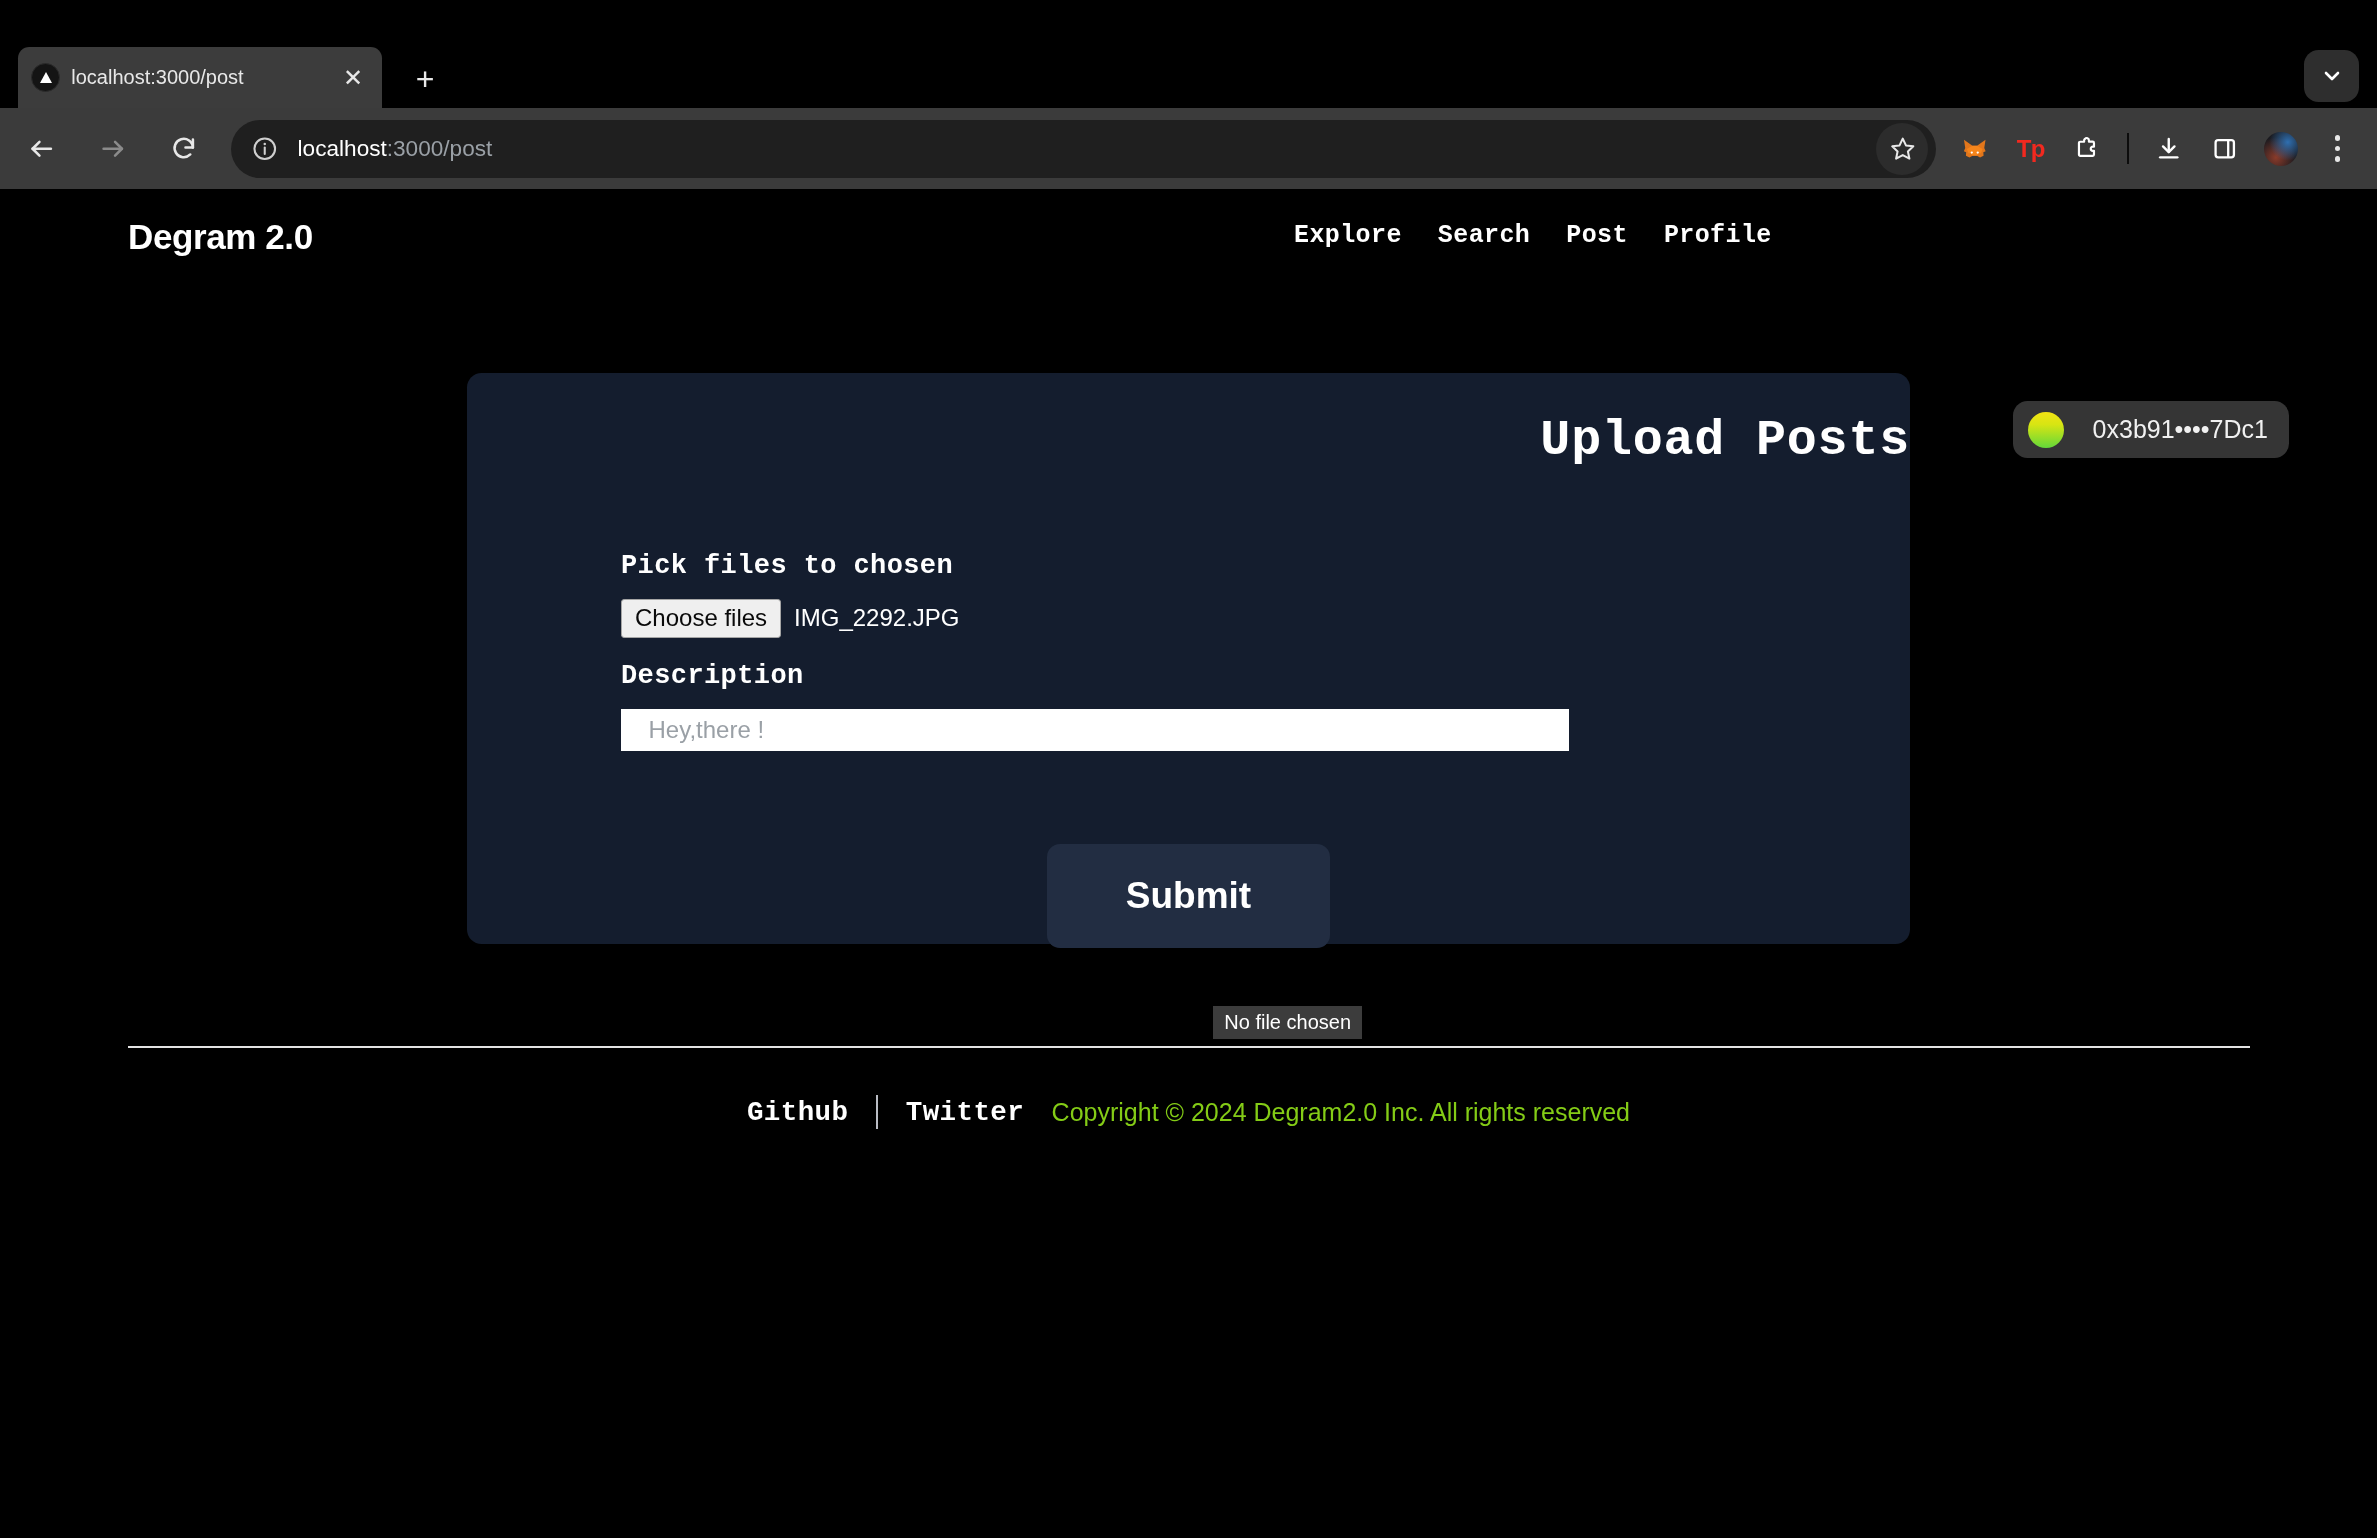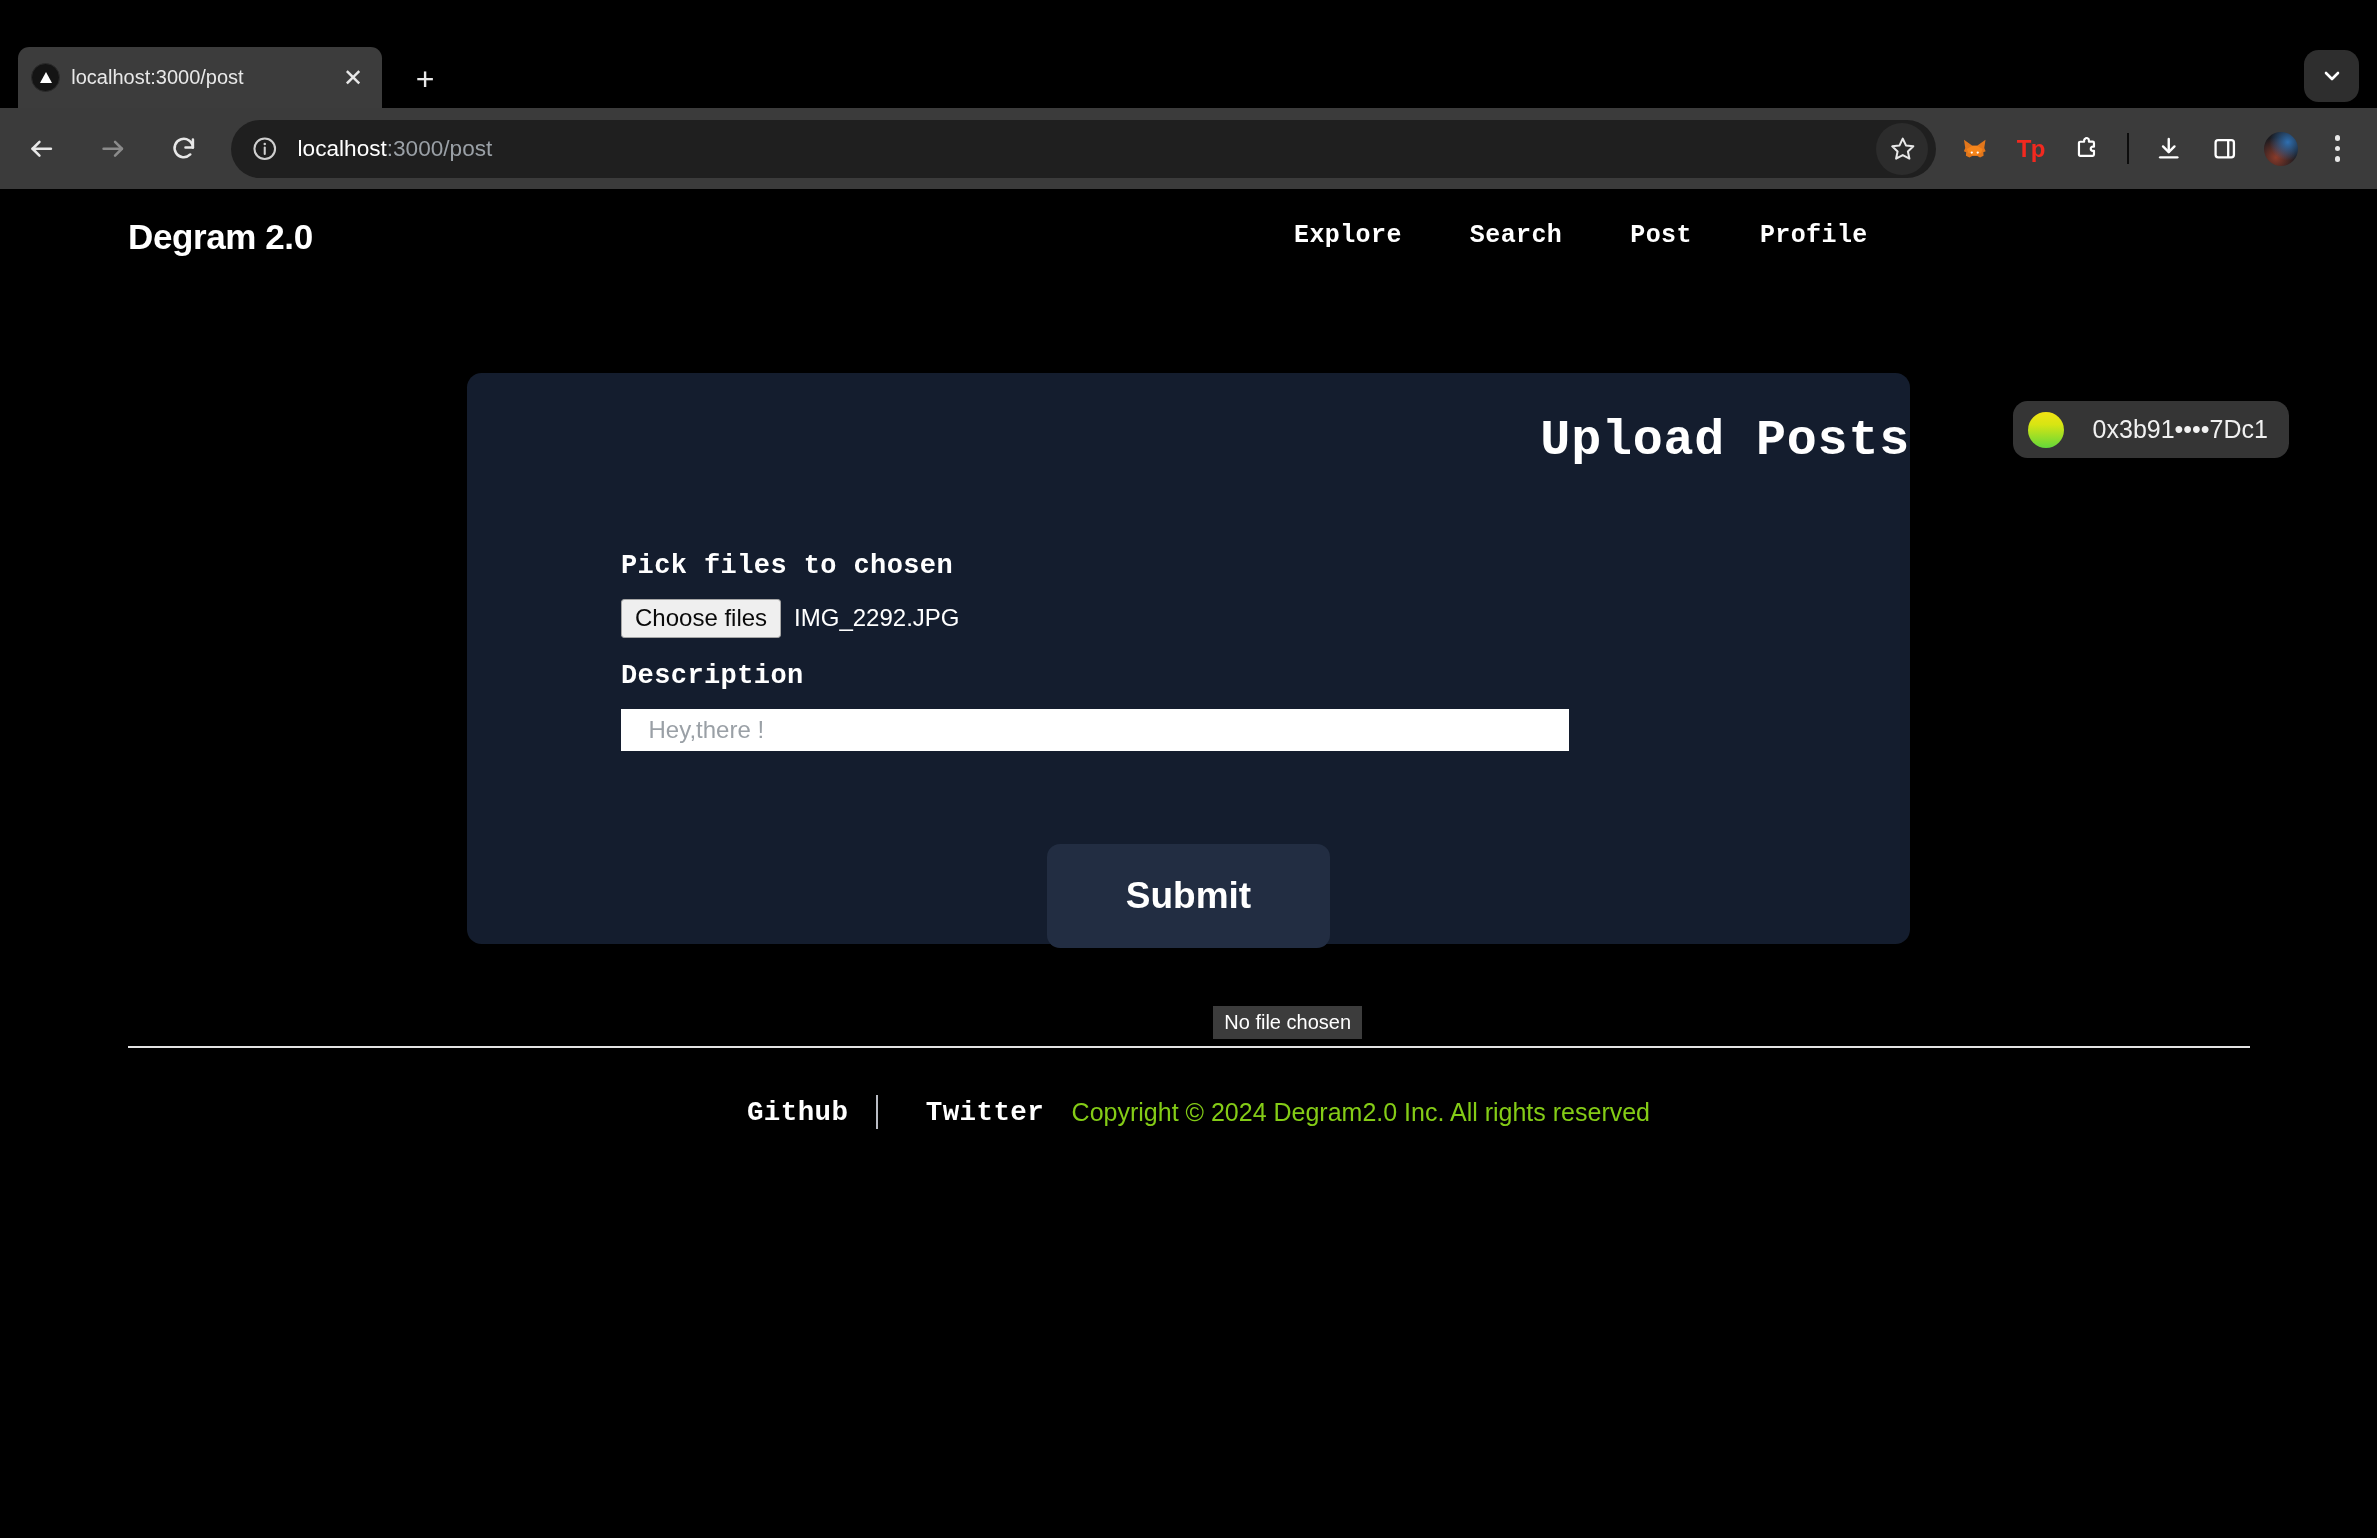--- a/index.html
+++ b/index.html
@@ -124,21 +124,21 @@
     position: relative; height: 104px; width: 2377px;
     display: flex; align-items: center;
   }
   .brand {
     position: absolute; left: 128px; top: 27.5px;
     font-size: 35px; font-weight: bold; color: #ffffff;
     font-family: "Liberation Sans", sans-serif; letter-spacing: -0.4px;
   }
   .site-nav {
     position: absolute; left: 1294px; top: 32px;
-    display: flex; align-items: center; gap: 68px;
+    display: flex; align-items: center; gap: 36px;
   }
   .site-nav a {
     font-family: "Liberation Mono", monospace;
     font-weight: bold; font-size: 25px; color: #ffffff;
     text-decoration: none; letter-spacing: 0.4px;
   }
   .wallet-pill {
     position: absolute; left: 2013px; top: 212px;
     height: 57px; padding: 0 21px 0 14.6px;
     background: #353535; border-radius: 14.6px;
@@ -209,21 +209,21 @@
     position: absolute; left: 128px; top: 857px;
     width: 2122px; height: 2.4px; background: #e3e3e3;
   }
   .footer-row {
     position: absolute; left: 0; top: 906px; width: 2377px;
     display: flex; align-items: center; justify-content: center; gap: 0;
   }
   .footer-link {
     font-family: "Liberation Mono", monospace;
     font-weight: bold; font-size: 27.5px; color: #ffffff;
-    text-decoration: none; letter-spacing: 0.4px; margin-left: 20px;
+    text-decoration: none; letter-spacing: 0.4px;
   }
   .footer-sep { width: 2.4px; height: 34px; background: #b9bcc4; margin: 0 27.5px; }
   .footer-copy { font-size: 25px; color: #84cc16; margin-left: 27.5px; }
 </style>
 </head>
 <body>
 
 <div id="browser">
 
   <div class="chrome-tabstrip">

